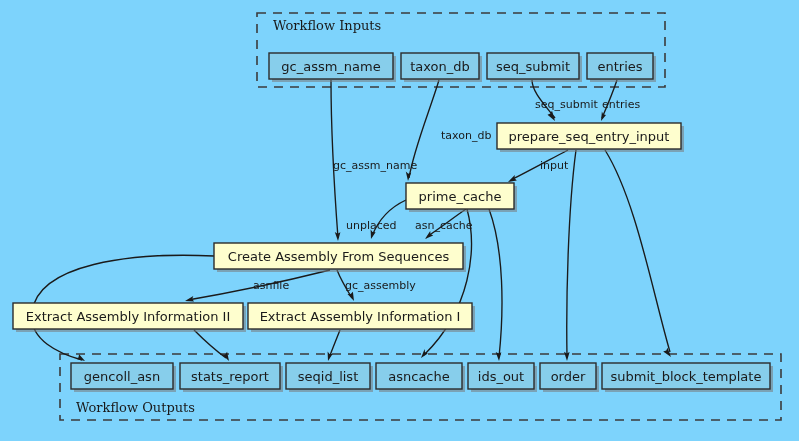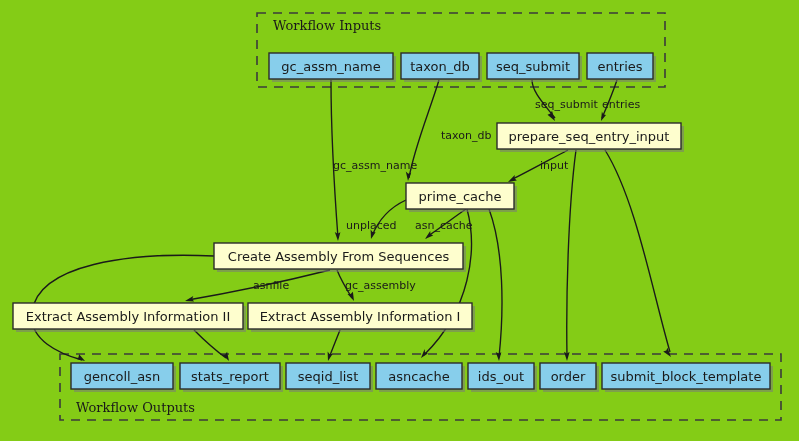--- a/index.html
+++ b/index.html
@@ -4,21 +4,21 @@
 <style>
   html, body {
     margin: 0;
     padding: 0;
     background: #eeeeee;
   }
   #canvas {
     position: relative;
     width: 799px;
     height: 441px;
-    background: #84cc16;
+    background: #7dd3fc;
     overflow: hidden;
     font-family: "DejaVu Sans", sans-serif;
   }
   svg.diagram {
     position: absolute;
     left: 0;
     top: 0;
     width: 799px;
     height: 441px;
   }

